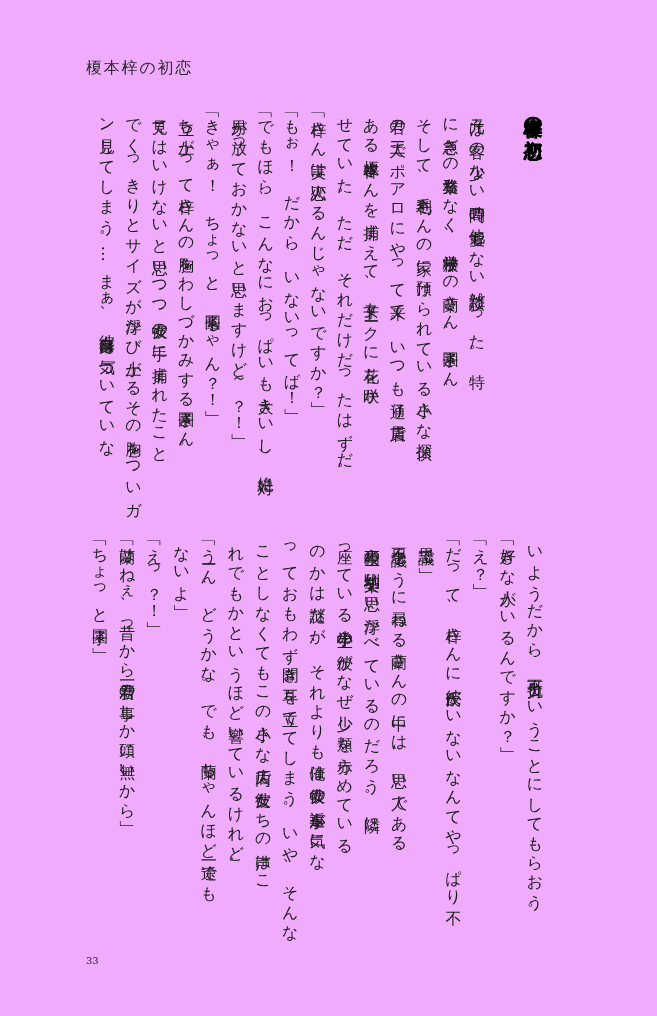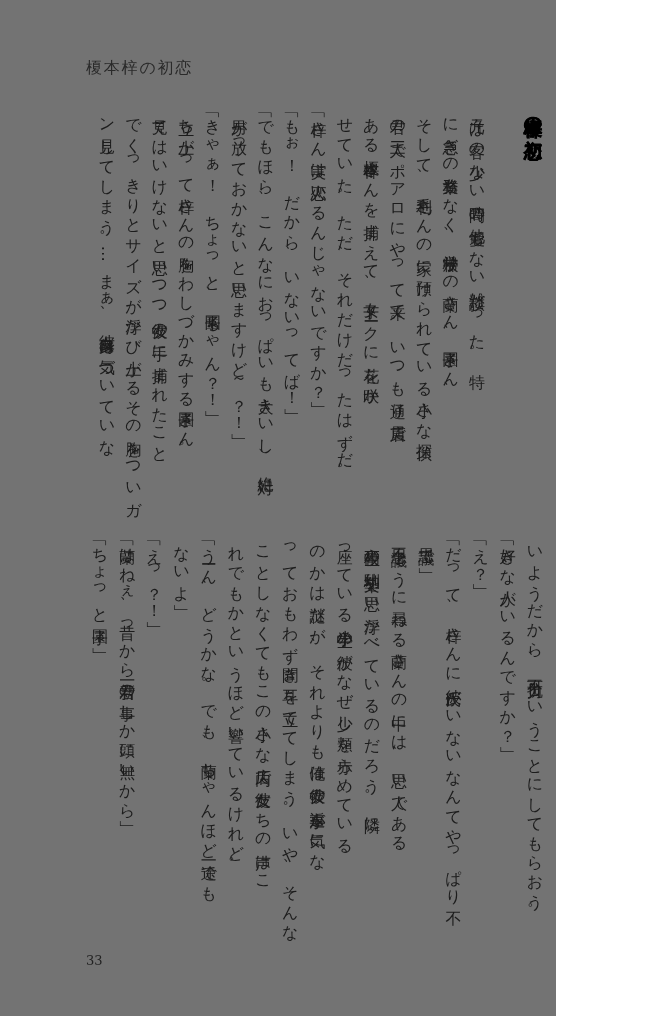--- a/index.html
+++ b/index.html
@@ -1,20 +1,20 @@
 <!DOCTYPE html>
 <html><head>
   <meta charset="utf-8">
   <style>
     html, body { margin: 0; padding: 0; background: #ffffff; }
     .page {
       position: relative;
-      width: 556px;
+      width: 657px;
       height: 1016px;
-      background: #737373;
+      background: #f0abfc;
       overflow: hidden;
       font-family: "DejaVu Sans", sans-serif;
       color: #1c1c1c;
       text-decoration: underline;
     }
     .running-head {
       position: absolute;
       left: 86px;
       top: 58px;
       font-size: 16px;
@@ -47,21 +47,21 @@
       white-space: nowrap;
     }
     .col.tight { letter-spacing: 0.95px; }
     .upper { top: 107px; }
     .lower { top: 535px; }
     .page-number {
       position: absolute;
       left: 86px;
       top: 953px;
       font-family: "DejaVu Serif", serif;
-      font-size: 13px;
+      font-size: 10px;
       color: #222222;
       line-height: 16px;
     }
   </style>
 </head>
 <body>
 
 <div class="page">
 
   <div class="running-head">榎本梓の初恋</div>

